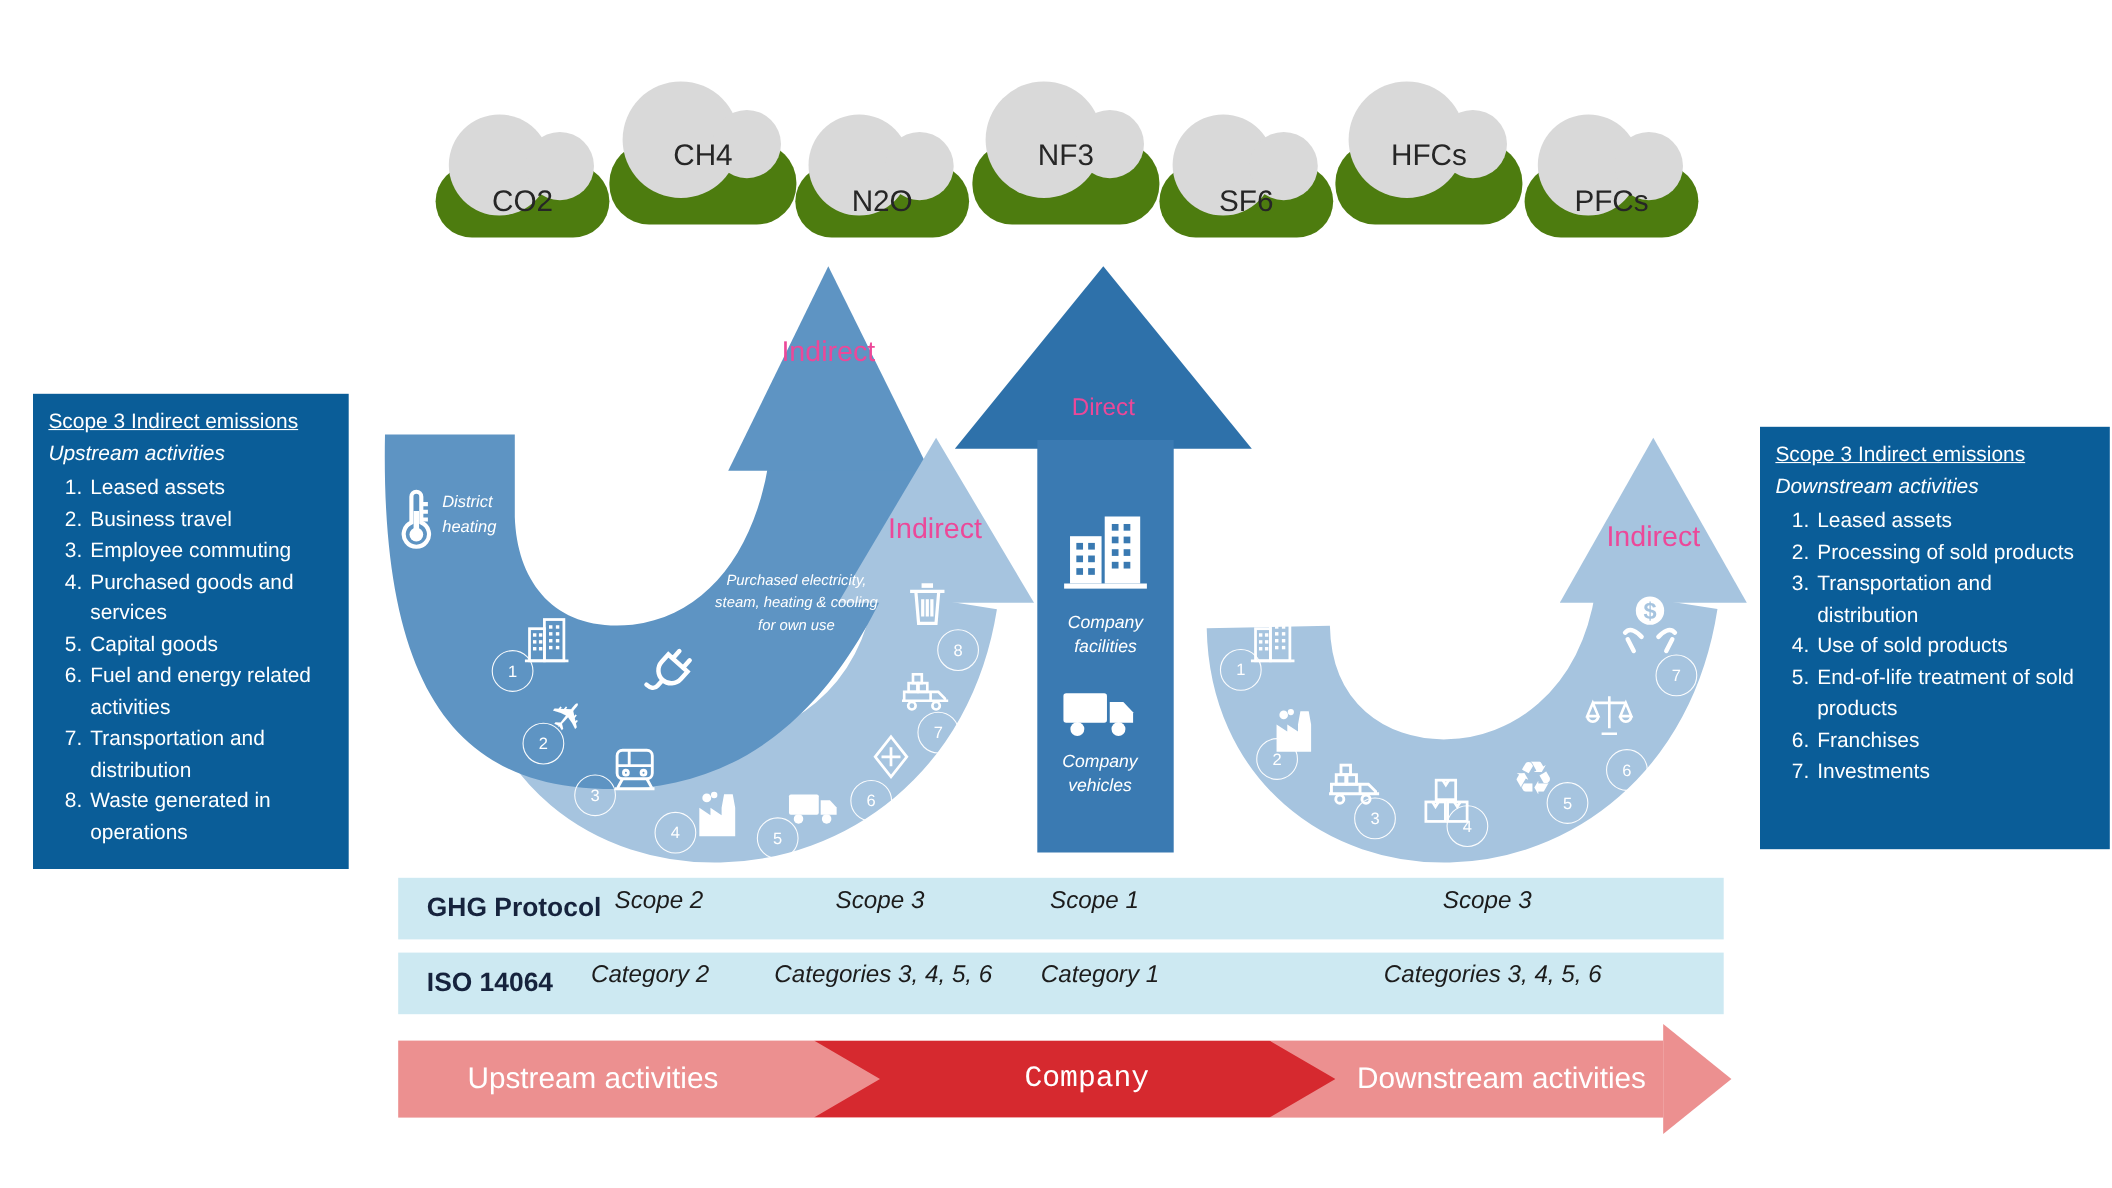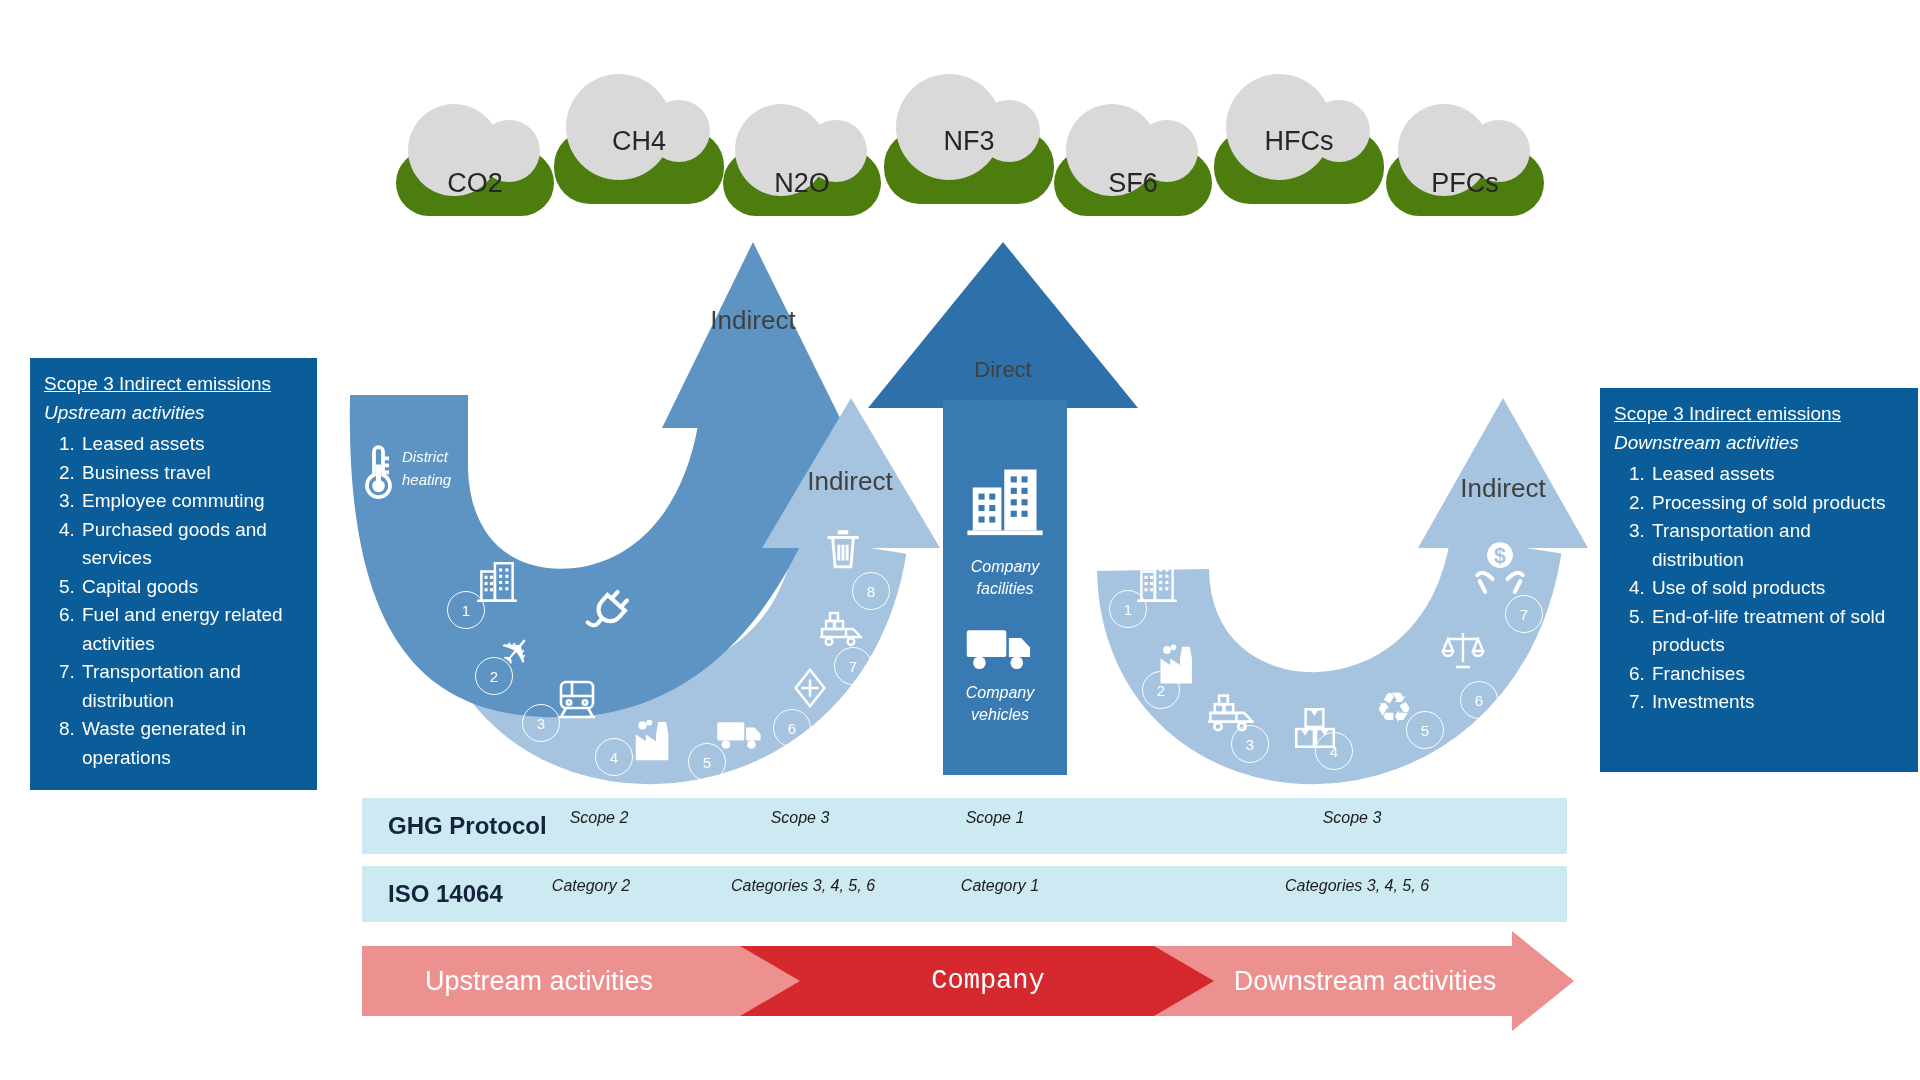--- a/index.html
+++ b/index.html
@@ -17,39 +17,39 @@
   .cloud.tall .lbl{margin-top:-26px;}
   
   .panel{position:absolute;background:#0a5d98;color:#fff;font-size:19px;line-height:1.5;padding:12px 14px;box-sizing:border-box;}
   .panel .ttl{text-decoration:underline;}
   .panel .sub{font-style:italic;}
   .panel ol{margin:3px 0 0 0;padding-left:36px;}
   .panel li{padding-left:2px;margin:0;}
   #left-panel{left:30px;top:358px;width:287px;height:432px;}
   #right-panel{left:1600px;top:388px;width:318px;height:384px;}
   
-  .arrow-label{position:absolute;color:#404040;transform:translate(-50%,-50%);white-space:nowrap;}
+  .arrow-label{position:absolute;color:#ec4899;transform:translate(-50%,-50%);white-space:nowrap;}
   .ann{position:absolute;color:#fff;font-style:italic;}
   #district-note{left:402px;top:446px;width:82px;font-size:15px;line-height:1.5;}
   #purchased-note{left:650px;top:518px;width:148px;font-size:13.5px;line-height:1.5;text-align:center;}
   #facilities-label{left:943px;top:556px;width:124px;font-size:16px;line-height:1.4;text-align:center;}
   #vehicles-label{left:938px;top:682px;width:124px;font-size:16px;line-height:1.4;text-align:center;}
   
   .arc-icon{position:absolute;}
   .arc-icon svg{width:100%;height:100%;display:block;}
   .numc{position:absolute;width:38px;height:38px;border:1.7px solid rgba(255,255,255,.95);border-radius:50%;
         color:#fff;display:flex;align-items:center;justify-content:center;font-size:15px;box-sizing:border-box;}
   
   .band{position:absolute;left:362px;width:1205px;height:56px;background:#cde9f2;}
   #band-ghg{top:798px;}
   #band-iso{top:866px;}
   .band .rowlbl{position:absolute;left:26px;top:0;height:56px;display:flex;align-items:center;
                 font-weight:bold;font-size:24px;color:#16233d;}
   .band .val{position:absolute;top:0;height:40px;display:flex;align-items:center;transform:translateX(-50%);
-             font-style:italic;font-size:16px;color:#1c1c1c;white-space:nowrap;}
+             font-style:italic;font-size:22px;color:#1c1c1c;white-space:nowrap;}
   
   #banner-band{position:absolute;left:362px;top:946px;width:1150px;height:70px;background:#ec9090;}
   #banner-tip{position:absolute;left:1512px;top:931px;width:0;height:0;
               border-left:62px solid #ec9090;border-top:50px solid transparent;border-bottom:50px solid transparent;}
   #banner-company{position:absolute;left:740px;top:946px;width:474px;height:70px;background:#d6292f;
               clip-path:polygon(0 0,414px 0,100% 50%,414px 100%,0 100%,60px 50%);}
   .banner-txt{position:absolute;top:981px;transform:translate(-50%,-50%);color:#fff;font-size:27px;white-space:nowrap;}
 </style>
 </head>
 <body>
@@ -118,20 +118,21 @@
         <li>Investments</li>
       </ol>
   </div>
 
   <div class="arrow-label" style="left:753px;top:320px;font-size:26px;">Indirect</div>
   <div class="arrow-label" style="left:850px;top:481px;font-size:26px;">Indirect</div>
   <div class="arrow-label" style="left:1003px;top:370px;font-size:22px;">Direct</div>
   <div class="arrow-label" style="left:1503px;top:488px;font-size:26px;">Indirect</div>
 
   <div class="ann" id="district-note">District heating</div>
+  <div class="ann" id="purchased-note">Purchased electricity, steam, heating &amp; cooling for own use</div>
   <div class="ann" id="facilities-label">Company facilities</div>
   <div class="ann" id="vehicles-label">Company vehicles</div>
 
   <div id="icon-layer">
       <div class="arc-icon" style="left: 472px; top: 558px; width: 50px; height: 50px;">
         <svg viewBox="0 0 24 24">
           <g fill="none" stroke="#fff" stroke-width="1.2">
             <rect x="4.5" y="6.5" width="6.5" height="14"></rect>
             <rect x="11" y="2.5" width="8.5" height="18"></rect>
             <path d="M2.5 20.5h19"></path>

